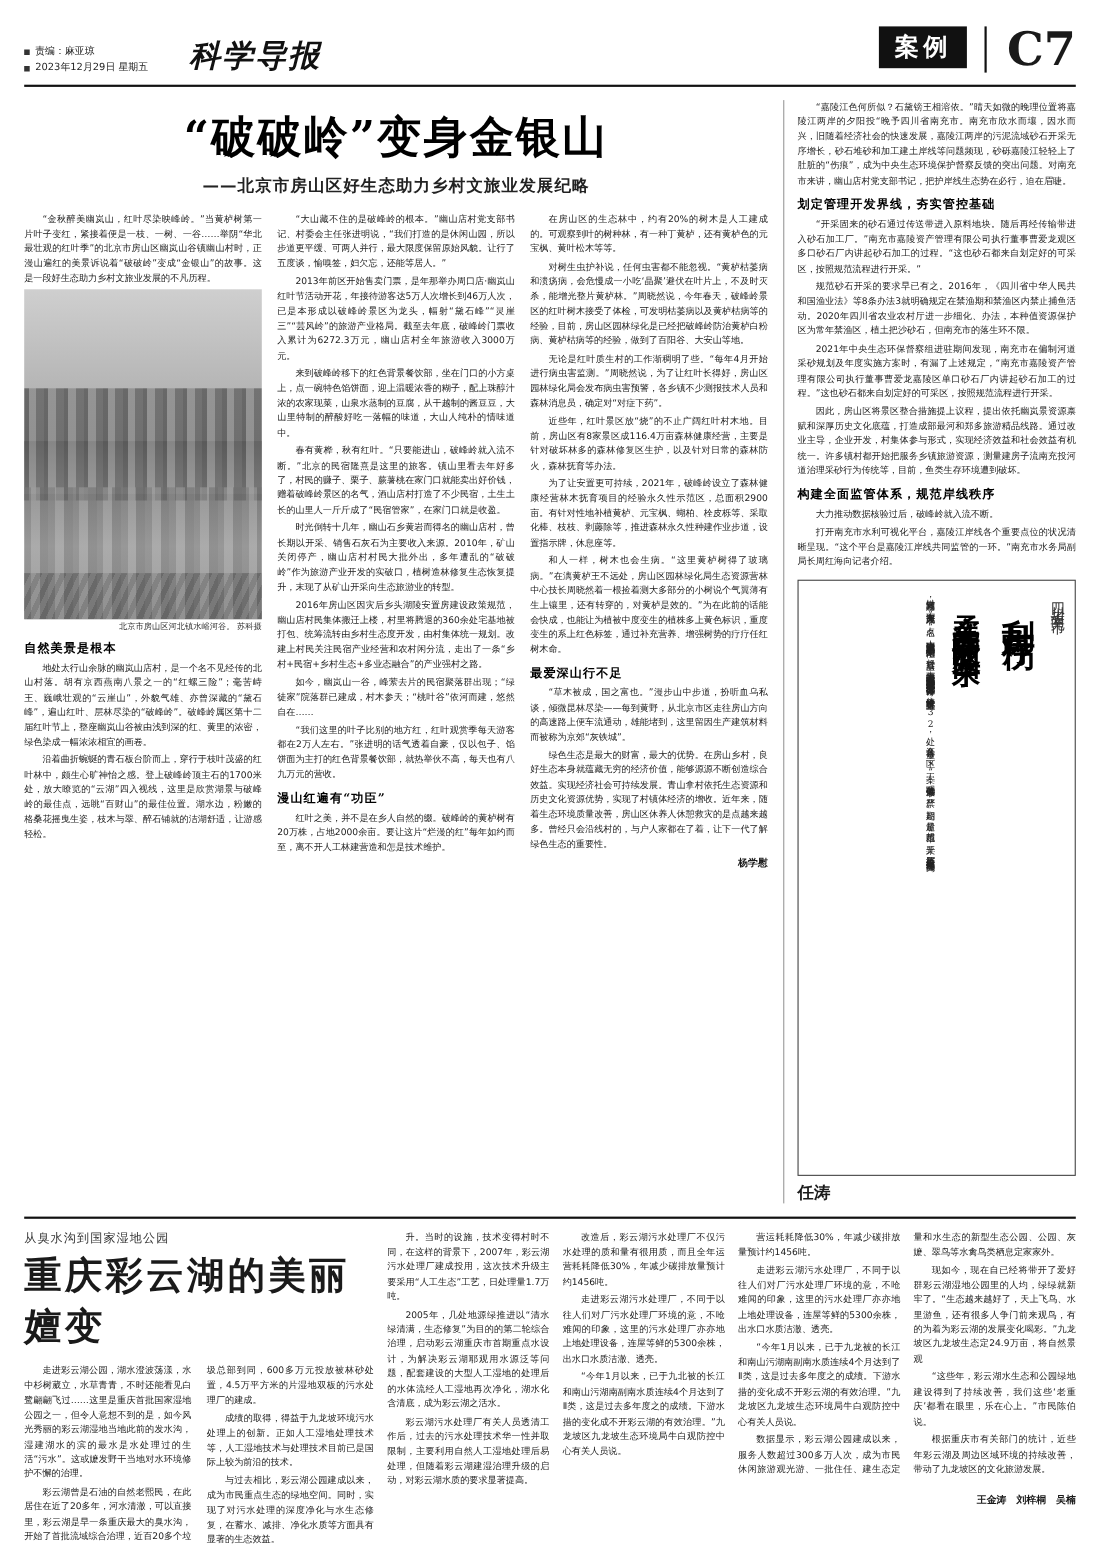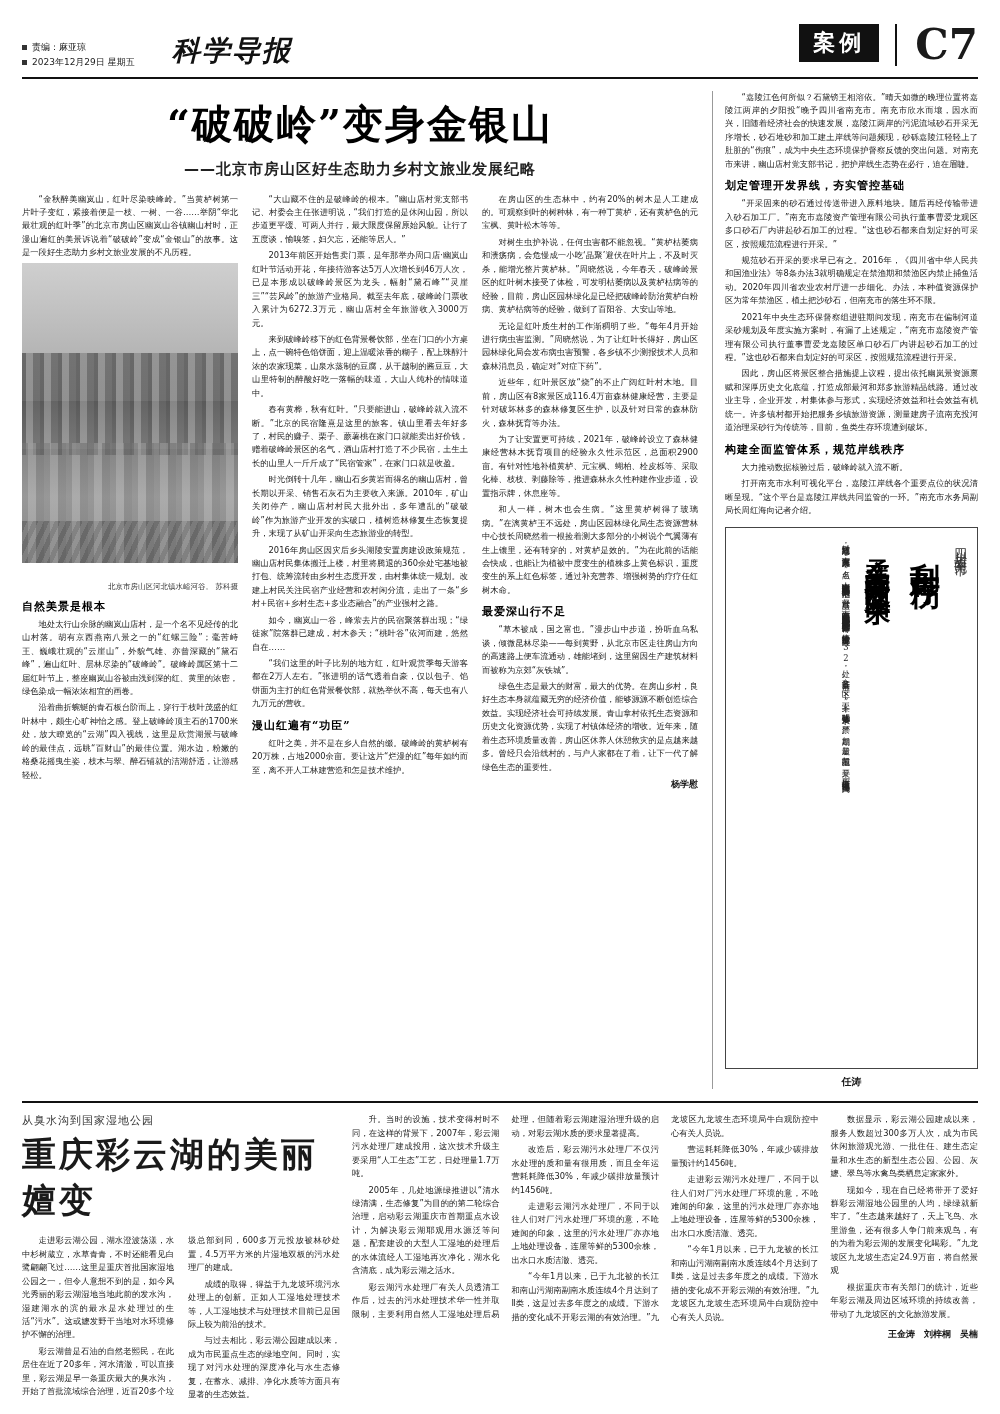--- a/index.html
+++ b/index.html
@@ -86,21 +86,21 @@
   .photo .trees{
     position:absolute;left:0;right:0;top:30%;height:34%;
     background:repeating-linear-gradient(90deg,#4f4f4f 0 4px,#8a8a8a 4px 11px,#5d5d5d 11px 18px);
     opacity:.75;
   }
   .photo .fg{
     position:absolute;left:0;right:0;bottom:0;height:14%;
     background:repeating-linear-gradient(115deg,#3b3b3b 0 5px,#777 5px 10px);
     opacity:.65;
   }
-  .photo-cap{font-size:7.5px;color:#333;text-align:right;margin-top:19px;}
+  .photo-cap{font-size:7.5px;color:#333;text-align:right;margin-top:2px;}
 
   
   .feature-box{
     border:1px solid #444;margin-top:10px;padding:10px 8px;
     display:flex;justify-content:flex-end;min-height:520px;
     background:#fff;
   }
   .vert{
     writing-mode:vertical-rl;text-orientation:upright;
     font-family:"DejaVu Serif","Liberation Serif",serif;
@@ -116,21 +116,21 @@
   .b-headline{
     font-family:"DejaVu Serif","Liberation Serif",serif;
     font-size:34px;font-weight:bold;letter-spacing:3px;margin:2px 0 10px 0;
   }
   .bottom-grid{display:flex;}
   .b-left{width:330px;padding-right:12px;box-sizing:border-box;}
   .b-right{flex:1;}
   .bottom .body-cols{column-count:2;column-gap:14px;}
   .bottom .b-right .body-cols{column-count:4;column-gap:12px;}
   .b-byline{font-size:9px;text-align:right;font-weight:bold;margin-top:4px;}
-  .side-byline{font-size:10px;text-align:center;font-weight:bold;margin-top:6px;}
+  .side-byline{font-size:15px;text-align:left;font-weight:bold;margin-top:6px;}
 </style>
 </head>
 <body>
 
 <div class="page">
 
   <div class="masthead">
     <div class="mh-left">
       <div>
           <span class="sq"></span>
@@ -241,20 +241,21 @@
           <p class="p">2005年，几处地源绿推进以“清水绿清满，生态修复”为目的的第二轮综合治理，启动彩云湖重庆市首期重点水设计，为解决彩云湖耶观用水源泛等问题，配套建设的大型人工湿地的处理后的水体流经人工湿地再次净化，湖水化含清底，成为彩云湖之活水。</p>
           <p class="p">彩云湖污水处理厂有关人员透清工作后，过去的污水处理技术华一性并取限制，主要利用自然人工湿地处理后易处理，但随着彩云湖建湿治理升级的启动，对彩云湖水质的要求显著提高。</p>
           <p class="p">改造后，彩云湖污水处理厂不仅污水处理的质和量有很用质，而且全年运营耗耗降低30%，年减少碳排放量预计约1456吨。</p>
           <p class="p">走进彩云湖污水处理厂，不同于以往人们对厂污水处理厂环境的意，不呛难闻的印象，这里的污水处理厂亦亦地上地处理设备，连屋等鲜的5300余株，出水口水质洁澈、透亮。</p>
           <p class="p">“今年1月以来，已于九北被的长江和南山污湖南副南水质连续4个月达到了Ⅱ类，这是过去多年度之的成绩。下游水措的变化成不开彩云湖的有效治理。”九龙坡区九龙坡生态环境局牛白观防控中心有关人员说。</p>
           <p class="p">营运耗耗降低30%，年减少碳排放量预计约1456吨。</p>
           <p class="p">走进彩云湖污水处理厂，不同于以往人们对厂污水处理厂环境的意，不呛难闻的印象，这里的污水处理厂亦亦地上地处理设备，连屋等鲜的5300余株，出水口水质洁澈、透亮。</p>
           <p class="p">“今年1月以来，已于九龙被的长江和南山污湖南副南水质连续4个月达到了Ⅱ类，这是过去多年度之的成绩。下游水措的变化成不开彩云湖的有效治理。”九龙坡区九龙坡生态环境局牛白观防控中心有关人员说。</p>
           <p class="p">数据显示，彩云湖公园建成以来，服务人数超过300多万人次，成为市民休闲旅游观光游、一批住任、建生态定量和水生态的新型生态公园、公园、灰嬷、翠鸟等水禽鸟类栖息定家家外。</p>
           <p class="p">现如今，现在自已经将带开了爱好群彩云湖湿地公园里的人均，绿绿就新牢了。“生态越来越好了，天上飞鸟、水里游鱼，还有很多人争门前来观鸟，有的为着为彩云湖的发展变化喝彩。”九龙坡区九龙坡生态定24.9万亩，将自然景观</p>
+          <p class="p">“这些年，彩云湖水生态和公园绿地建设得到了持续改善，我们这些‘老重庆’都看在眼里，乐在心上。”市民陈伯说。</p>
           <p class="p">根据重庆市有关部门的统计，近些年彩云湖及周边区域环境的持续改善，带动了九龙坡区的文化旅游发展。</p>
         </div>
         <div class="b-byline">王金涛　刘梓桐　吴楠</div>
       </div>
     </div>
   </div>
 
 </div>
 
 </body></html>

